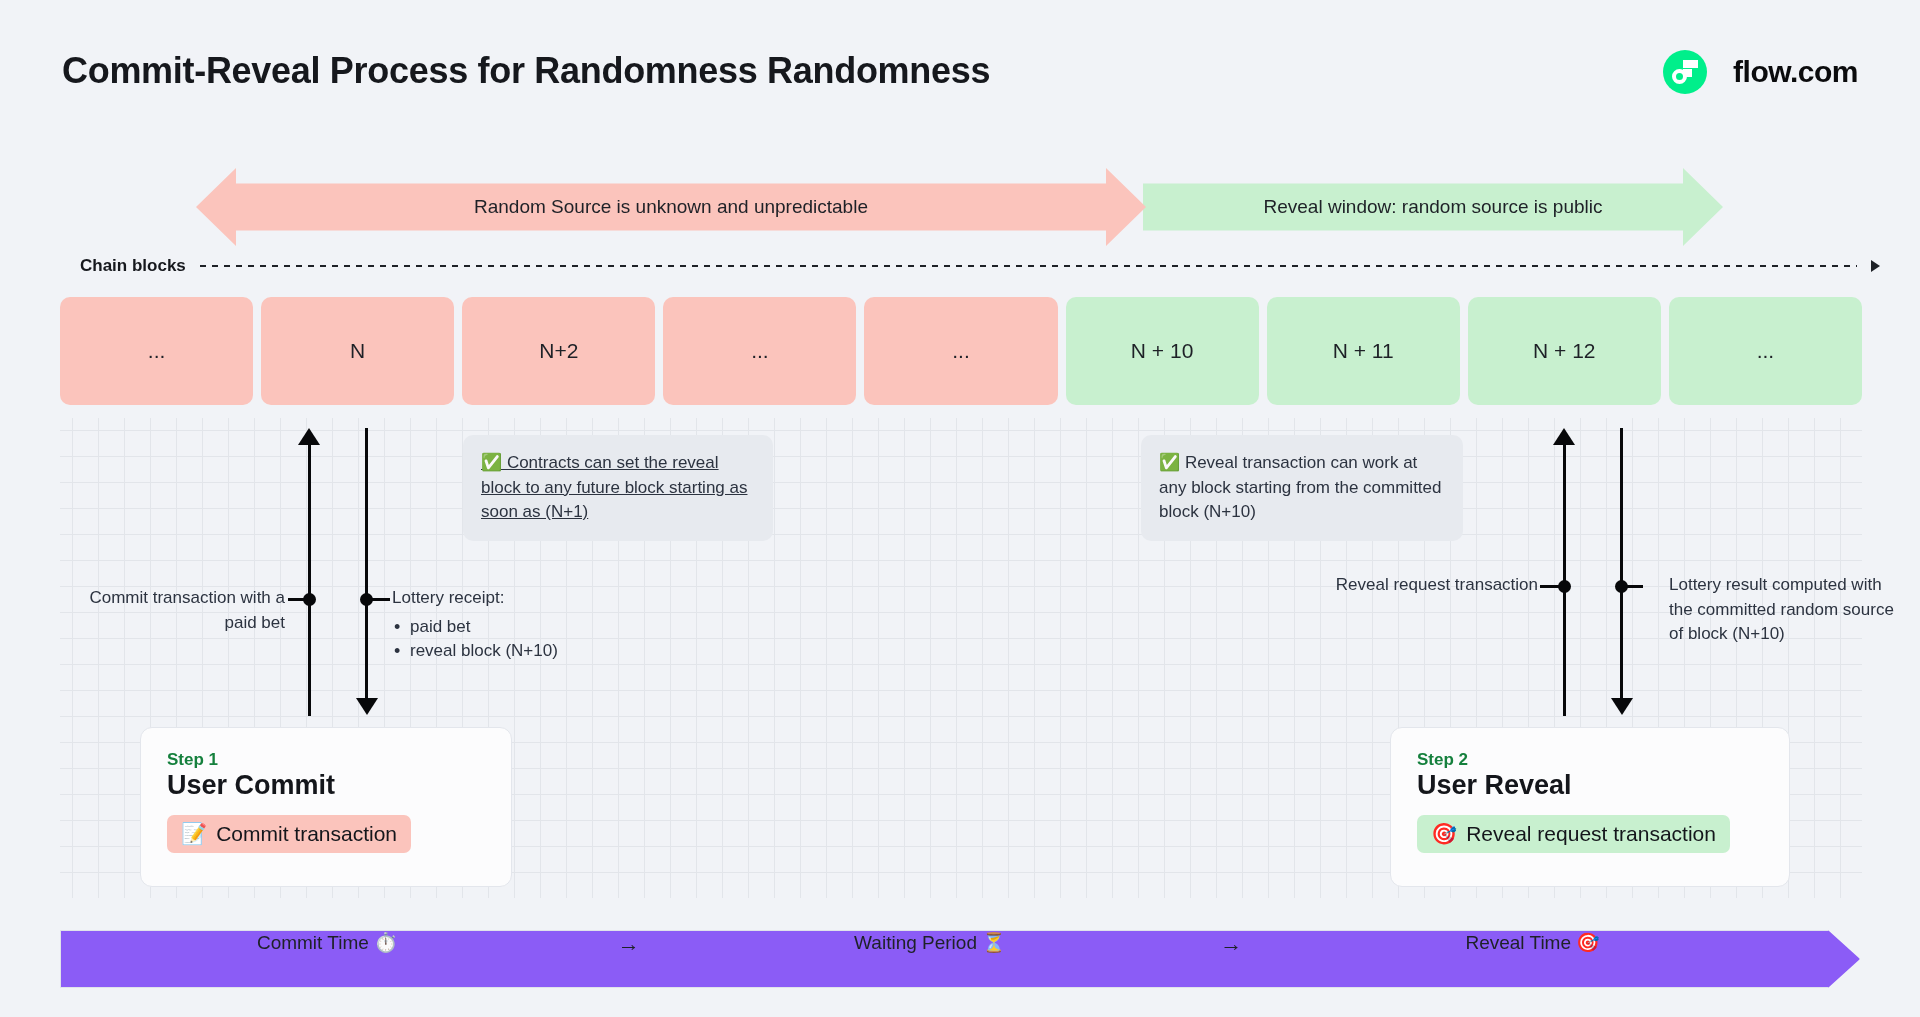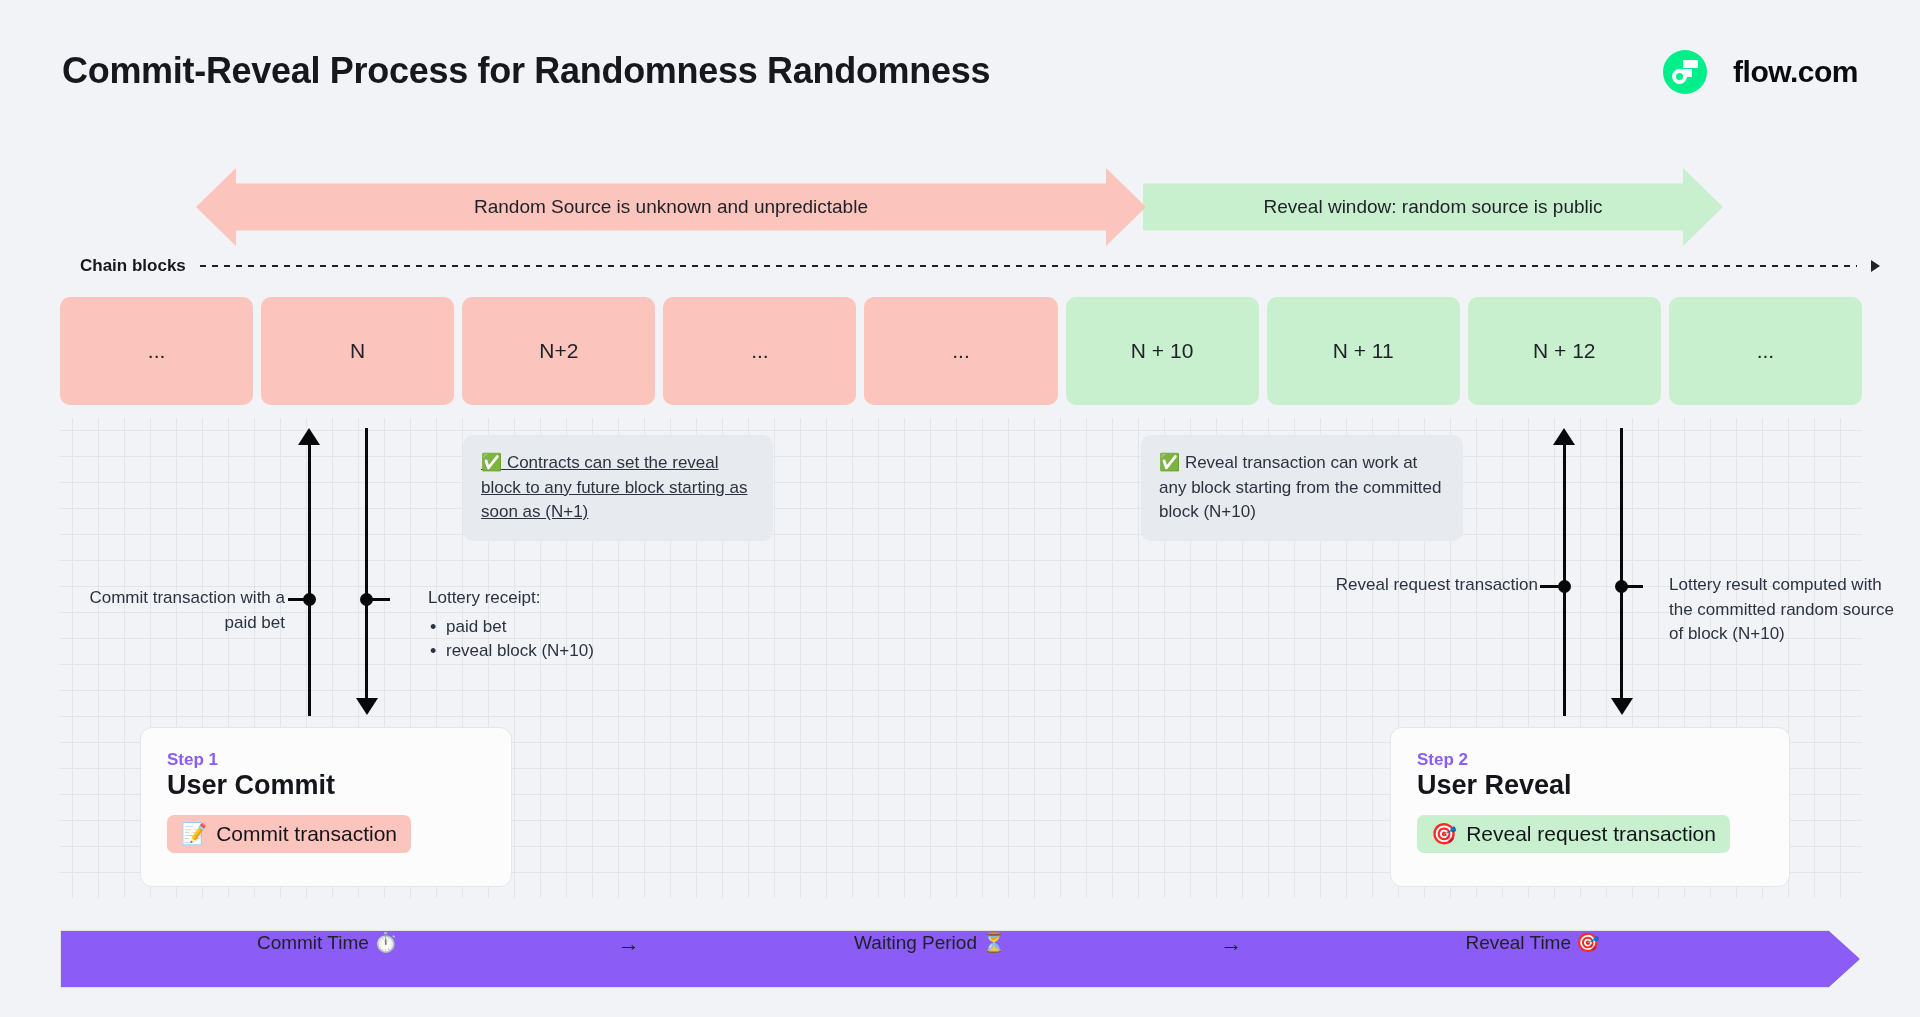--- a/index.html
+++ b/index.html
@@ -130,21 +130,21 @@
     content: "•"; position: absolute; left: 2px; top: -1px; font-size: 18px; color: #2c3340;
   }
 
   
   .step-card {
     position: absolute; background: #fcfcfd; border: 1px solid #e3e6ec;
     border-radius: 12px; padding: 22px 26px; width: 372px; height: 160px;
   }
   .step-card.left  { left: 140px;  top: 727px; }
   .step-card.right { left: 1390px; top: 727px; width: 400px; }
-  .step-kicker { font-size: 17px; font-weight: bold; color: #8b5cf6; }
+  .step-kicker { font-size: 17px; font-weight: bold; color: #15803d; }
   .step-title { font-size: 27px; font-weight: bold; color: #14161b; }
   .step-chip {
     display: inline-flex; align-items: center; gap: 9px;
     margin-top: 14px; padding: 7px 14px; border-radius: 7px;
     font-size: 21px; color: #14161b; white-space: nowrap;
   }
   .step-chip.pink  { background: #fbc4bc; }
   .step-chip.green { background: #c8f0cf; }
 
   
@@ -210,21 +210,21 @@
   <div class="vhead up" style="left:298px; top:428px;"></div>
   <div class="vline" style="left:308px; top:444px; height:272px;"></div>
   <div class="dot" style="left:303px; top:593px;"></div>
   <div class="leader" style="left:288px; top:598px; width:22px;"></div>
   <div class="anno r" style="left:80px; top:586px; width:205px;">Commit transaction with a paid bet</div>
 
   <div class="vline" style="left:365px; top:428px; height:272px;"></div>
   <div class="vhead down" style="left:356px; top:698px;"></div>
   <div class="dot" style="left:360px; top:593px;"></div>
   <div class="leader" style="left:366px; top:598px; width:24px;"></div>
-  <div class="anno" style="left:392px; top:586px; width:260px;margin-left:36px;">
+  <div class="anno" style="left:392px; top:586px; width:260px;">
     <div>Lottery receipt:</div>
     <ul id="receipt-list">
         <li>paid bet</li>
         <li>reveal block (N+10)</li>
       </ul>
   </div>
 
   <div class="vhead up" style="left:1553px; top:428px;"></div>
   <div class="vline" style="left:1563px; top:444px; height:272px;"></div>
   <div class="dot" style="left:1558px; top:580px;"></div>

